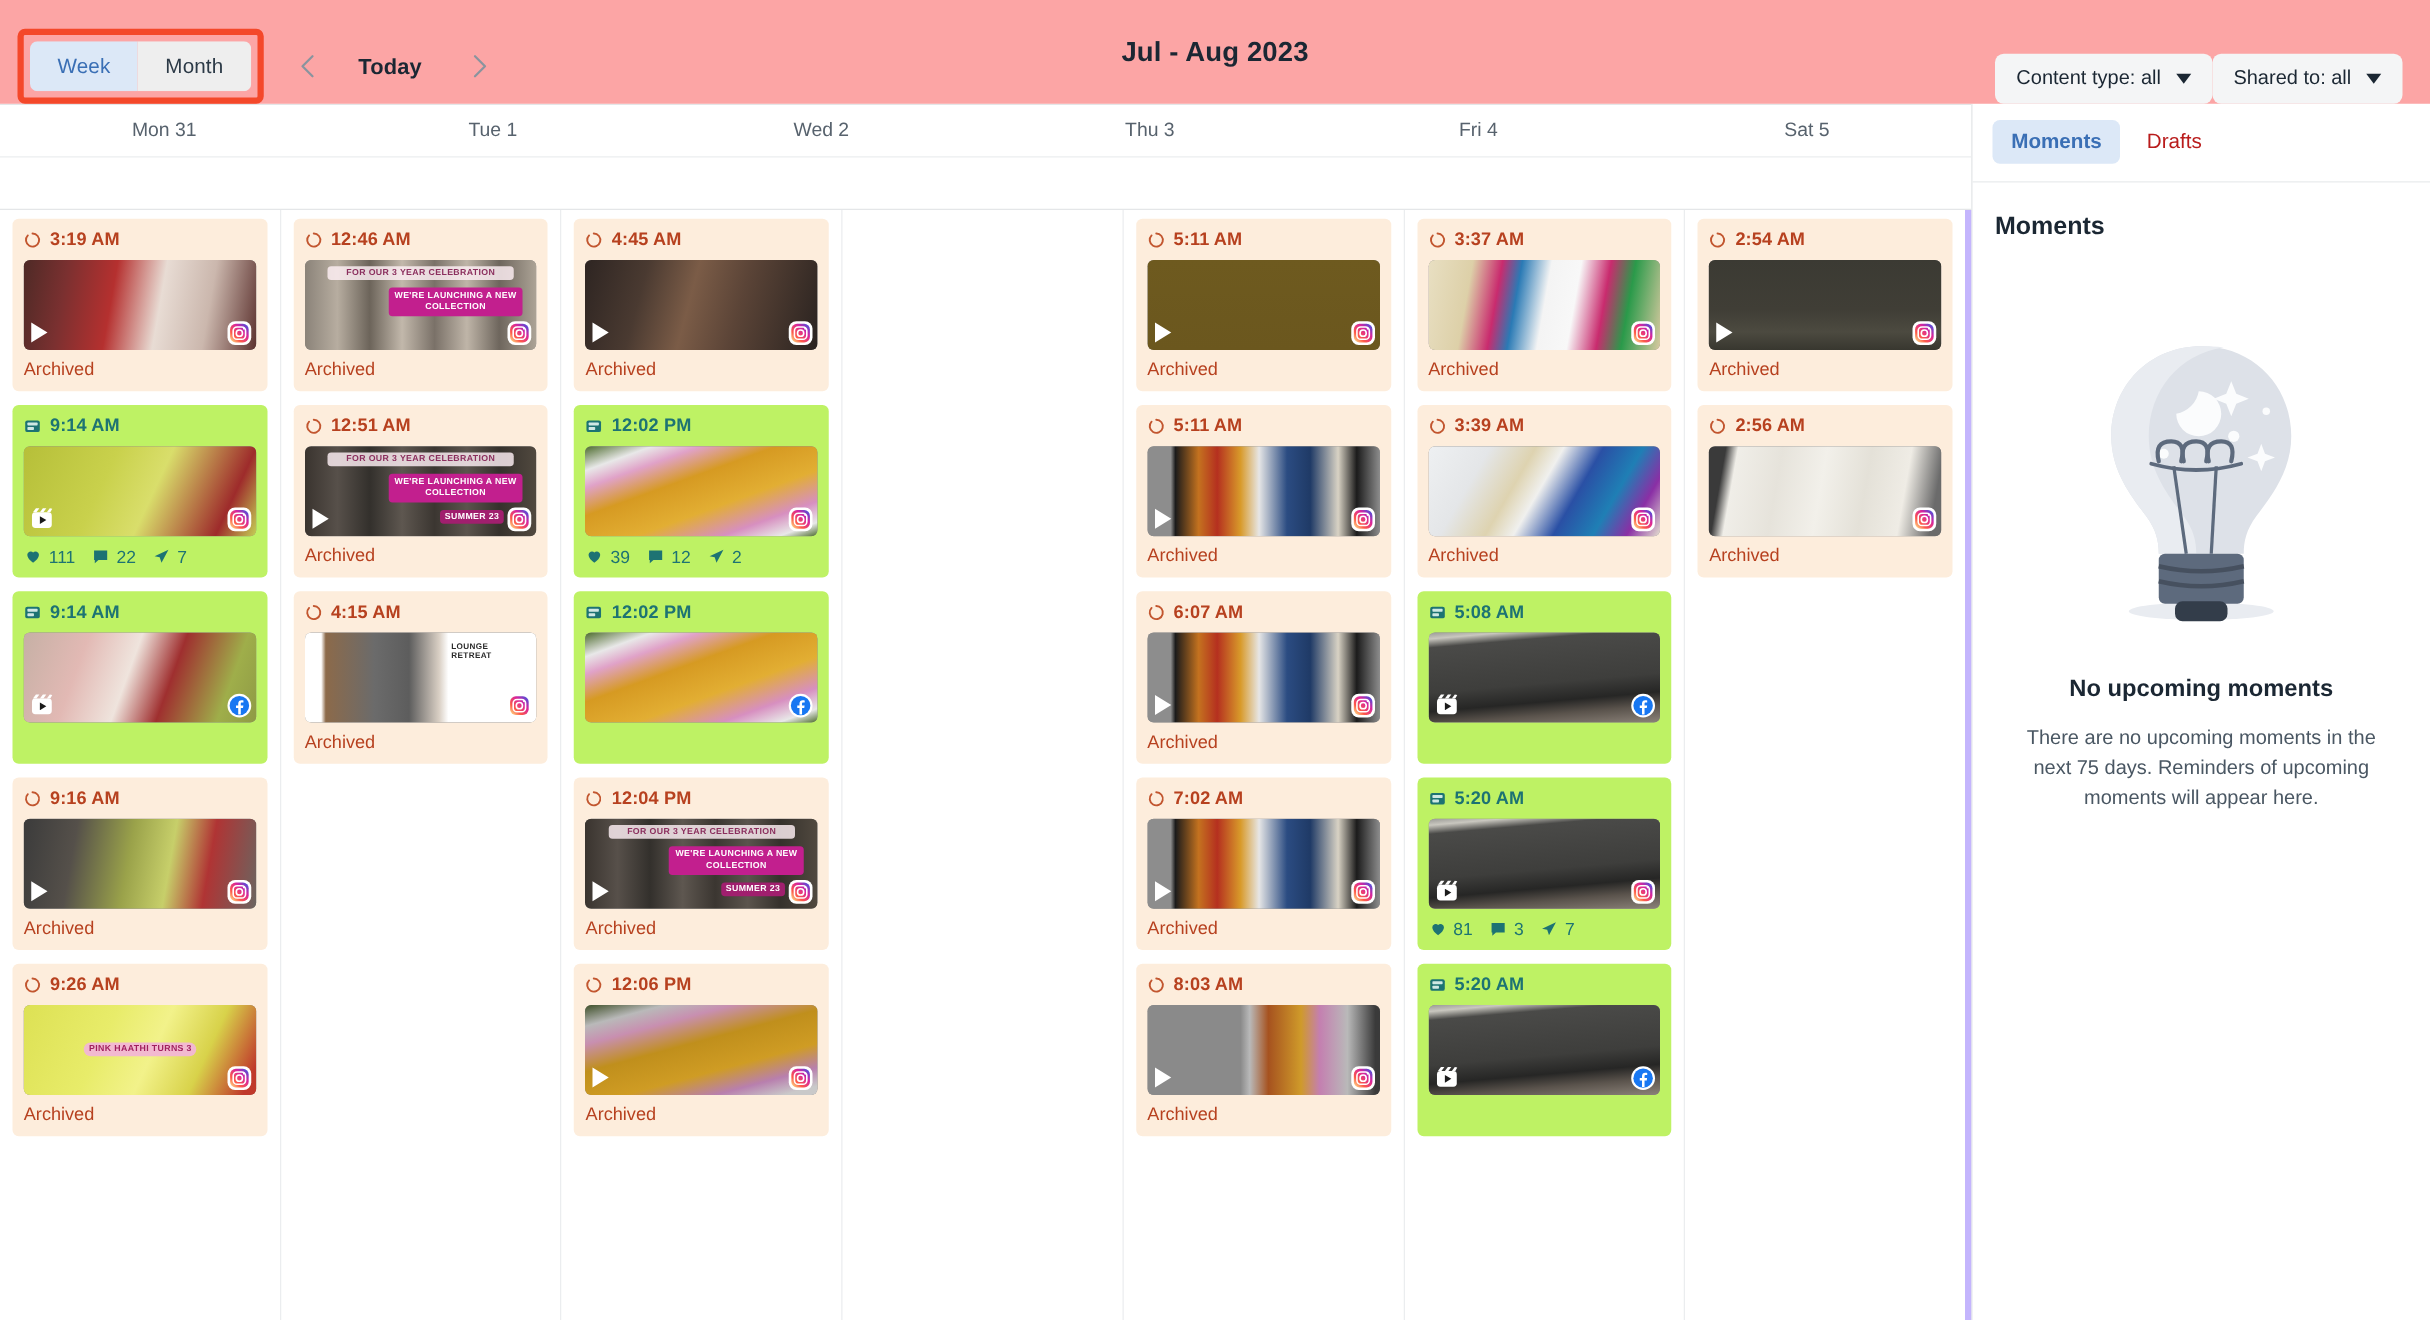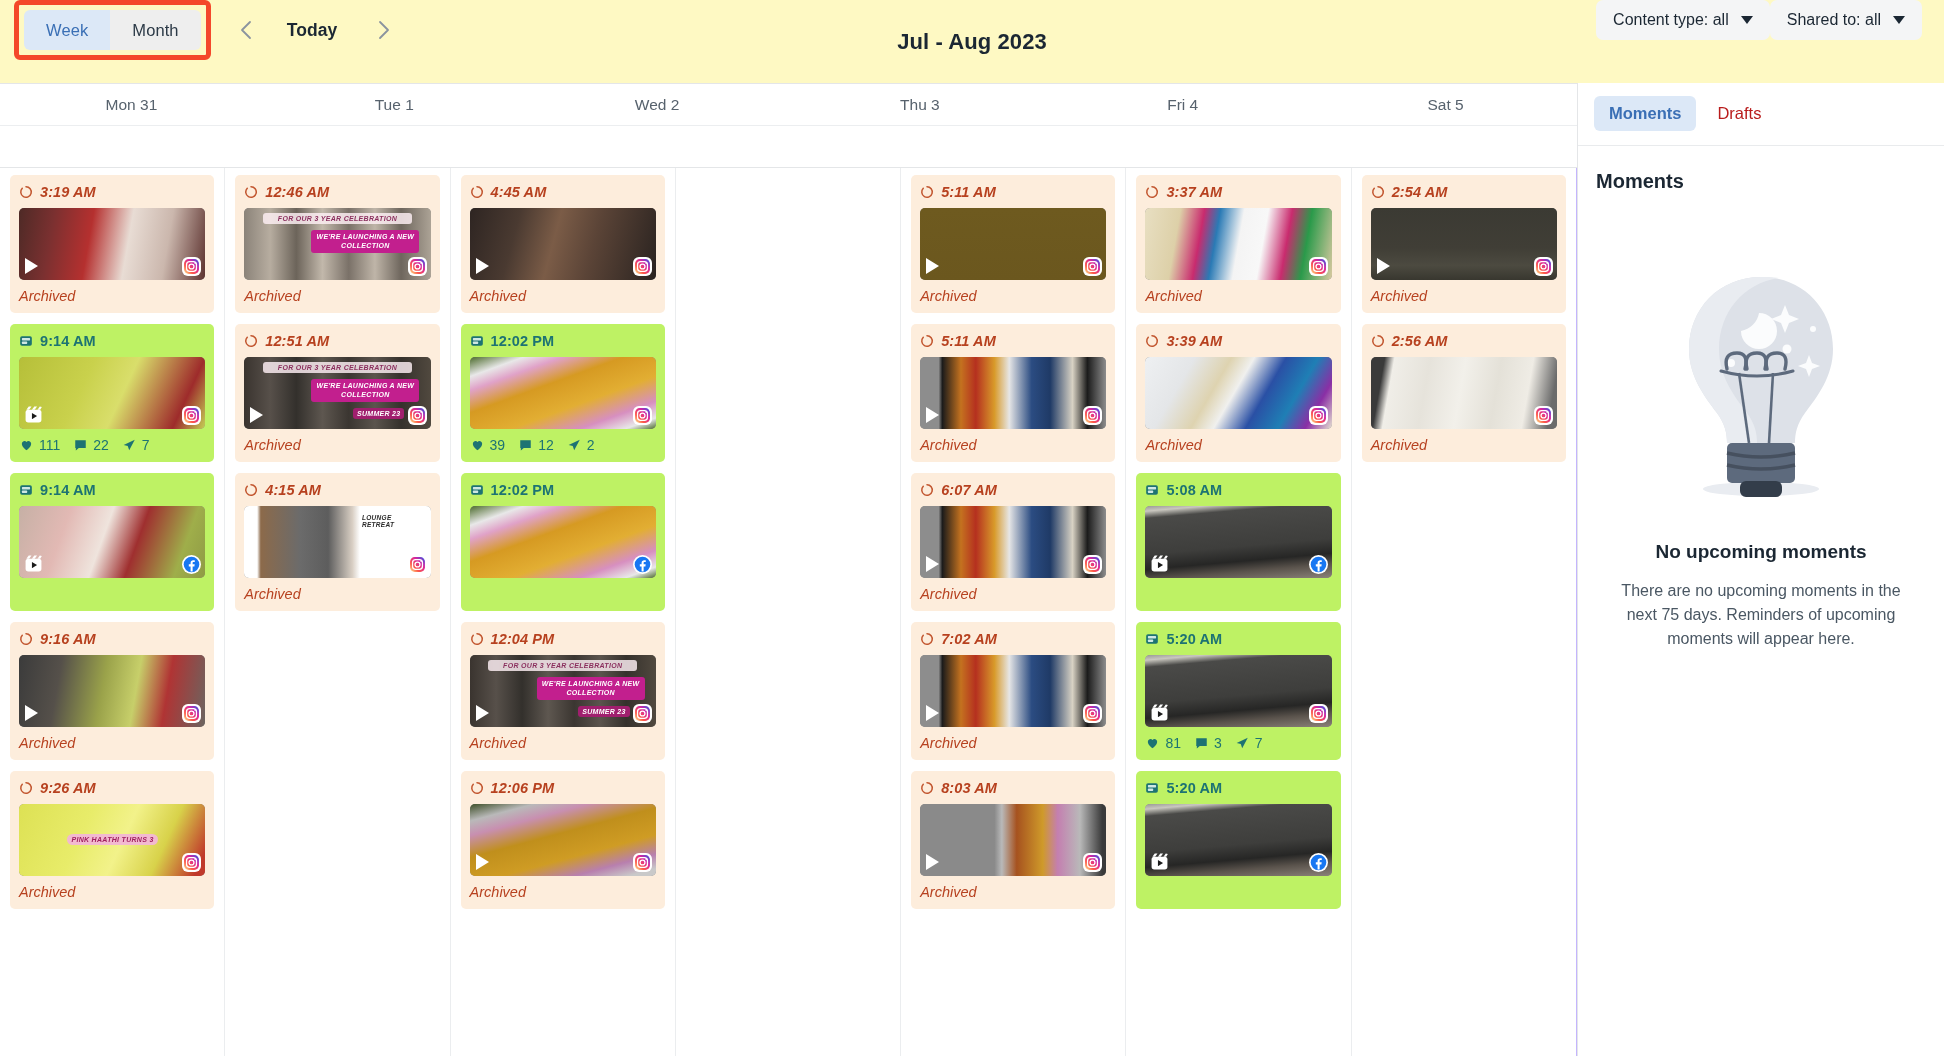--- a/index.html
+++ b/index.html
@@ -8,23 +8,23 @@
     background: #ffffff;
     font-family: "Liberation Sans", sans-serif;
     overflow: hidden;
     color: #1b2733;
   }
   #app { width: 1944px; height: 1056px; display: flex; flex-direction: column; }
 
   
   .topbar {
     height: 83px; flex: 0 0 83px;
-    display: flex; align-items: flex-start;
+    display: flex; align-items: flex-end;
     position: relative;
-    background: #fef9c3;
+    background: #fca5a5;
   }
   .toolbar-left {
     display: flex; align-items: center;
     padding-left: 14px; gap: 10px;
   }
   .redbox {
     border: 5px solid #f4482a;
     border-radius: 6px;
     padding: 5px;
     display: inline-flex;
@@ -104,25 +104,25 @@
     background: #fff; border-radius: 20px; padding: 3px 11px;
     color: #1b2733; font-size: 14px; font-weight: bold;
   }
 
   .grid { flex: 1 1 auto; display: flex; min-height: 0; position: relative; }
   .col {
     flex: 1 1 0; border-right: 1px solid #ebedef;
     display: flex; flex-direction: column; gap: 11px;
     padding: 7px 10px 0 10px;
   }
-  .col:last-child { border-right: 1px solid #c4b5fd; }
+  .col:last-child { border-right: 5px solid #c4b5fd; }
 
   
   .card { border-radius: 5px; padding: 8px 9px 9px 9px; cursor: pointer; }
-  .card.archived  { background: #fdeddc; font-style: italic; }
+  .card.archived  { background: #fdeddc; }
   .card.published { background: #bef264; }
 
   .card-head { display: flex; align-items: center; gap: 7px; height: 18px; }
   .card-time { font-size: 14.5px; font-weight: bold; letter-spacing: .1px; }
   .card.archived  .card-time { color: #b7411f; }
   .card.published .card-time { color: #1d7373; }
 
   .status-ic { width: 14px; height: 14px; flex: 0 0 14px; }
 
   .thumb {

